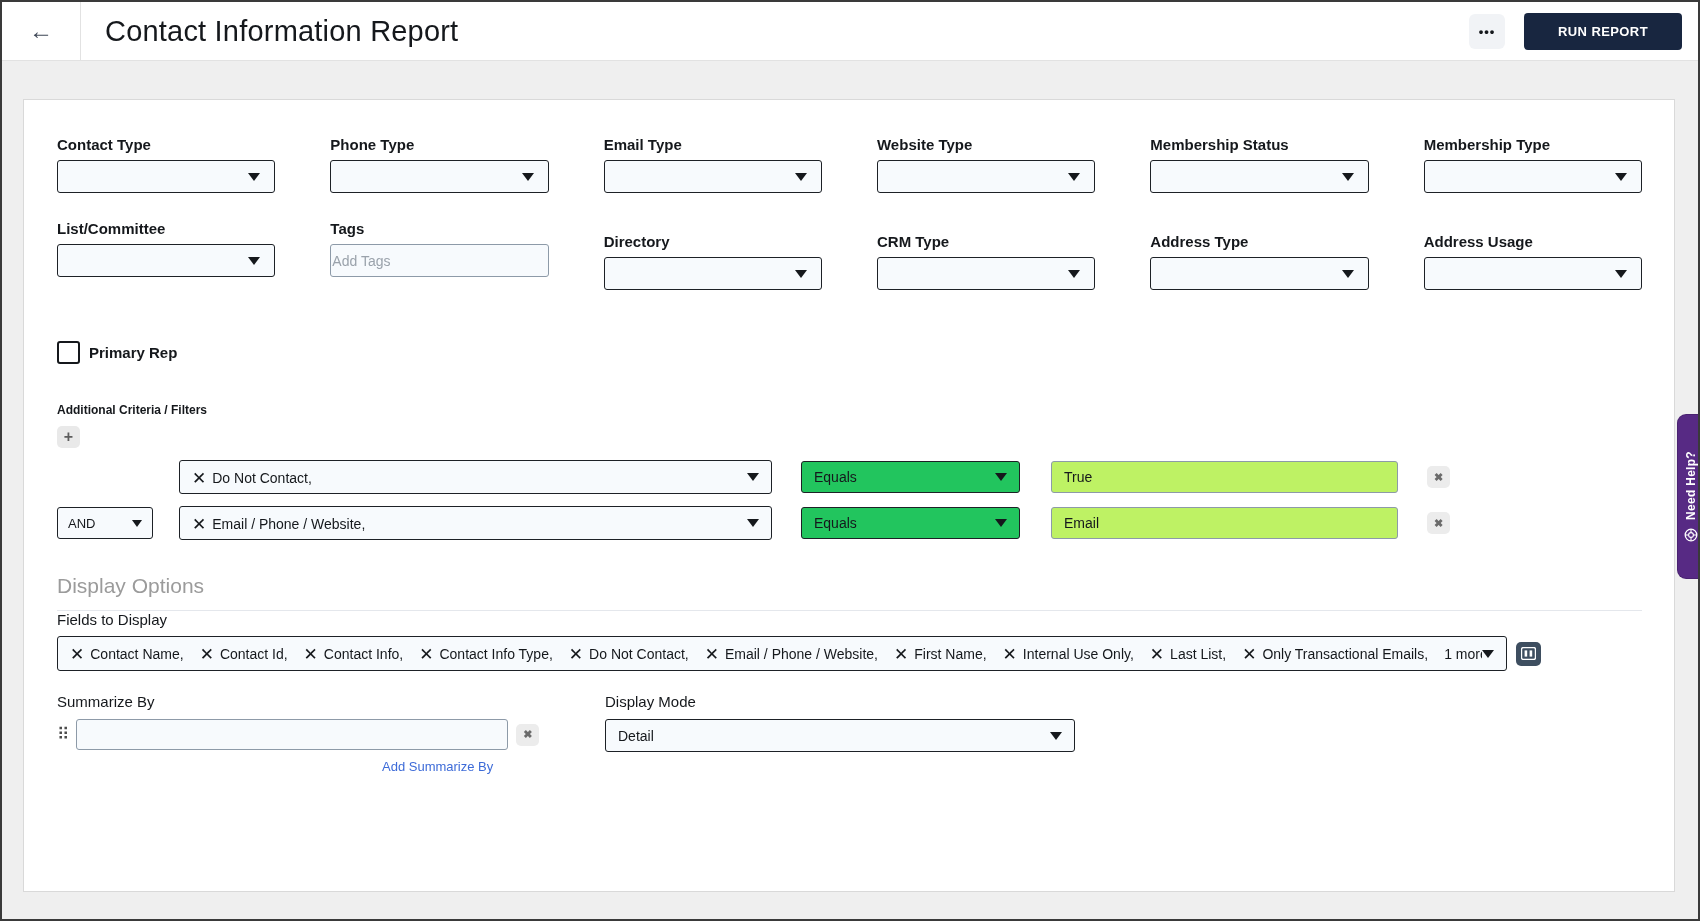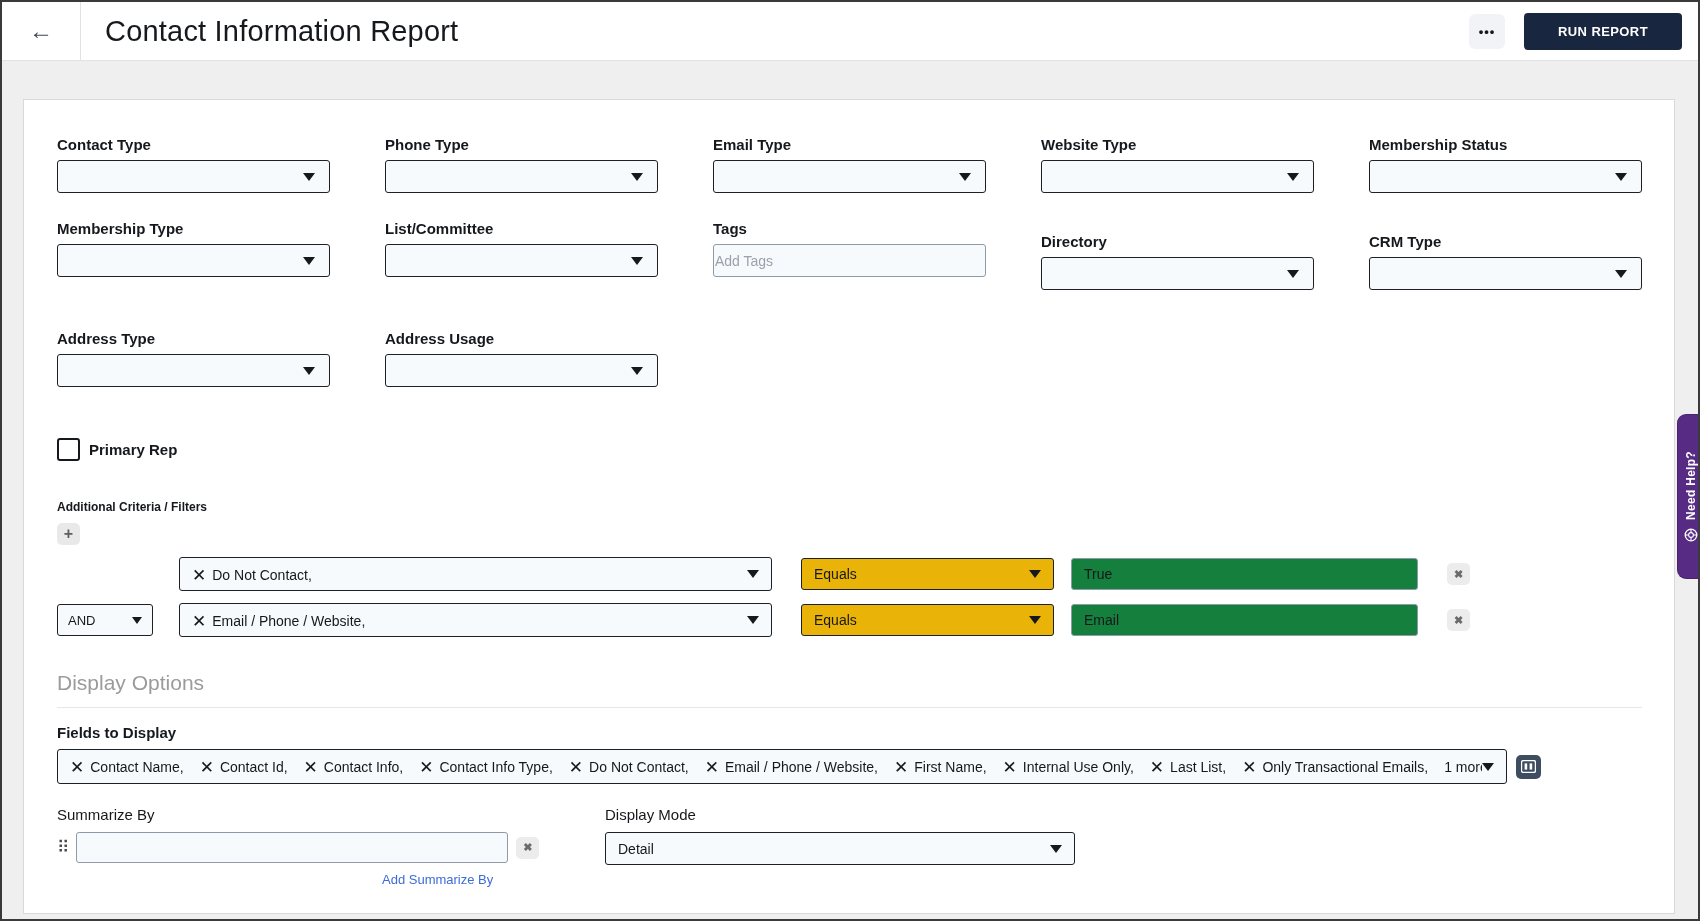--- a/index.html
+++ b/index.html
@@ -13,21 +13,21 @@
   .page-title { font-size:29px; font-weight:400; color:#15181c; margin-left:24px; letter-spacing:.2px; }
   .header-actions { margin-left:auto; display:flex; align-items:center; gap:19px; padding-right:16px; }
   .more-btn { width:36px; height:35px; border:none; border-radius:6px; background:#f1f3f6; color:#15181c; font-size:13px; font-weight:700; letter-spacing:1px; cursor:pointer; }
   .run-btn { height:37px; padding:0 34px; border:none; border-radius:4px; background:#182640; color:#ffffff; font-size:13px; font-weight:700; letter-spacing:.4px; cursor:pointer; font-family:"Liberation Sans",sans-serif; }
 
   
   .page-body { padding:38px 23px 0 21px; }
   .card { background:#ffffff; border:1px solid #d9d9d9; min-height:793px; padding:36px 32px 26px 33px; }
 
   
-  .grid4 { display:grid; grid-template-columns:repeat(5,1fr); column-gap:55px; }
+  .grid4 { display:grid; grid-template-columns:repeat(6,1fr); column-gap:55px; }
   .fld { margin-bottom:27px; }
   .fld.row3 { margin-top:13px; }
   .fld-label { font-size:15px; font-weight:700; color:#15181c; margin-bottom:7px; }
   .select-box { height:33px; background:#f7fafd; border:1px solid #1d2126; border-radius:3px; display:flex; align-items:center; padding:0 14px; cursor:pointer; position:relative; font-size:14px; color:#15181c; }
   .caret { width:0; height:0; border-left:6px solid transparent; border-right:6px solid transparent; border-top:8px solid #15181c; margin-left:auto; }
   .text-input { width:100%; height:33px; background:#f7fafd; border:1px solid #8d9aa8; border-radius:3px; padding:0 1px; font-size:14px; color:#15181c; font-family:"Liberation Sans",sans-serif; }
   .text-input::placeholder { color:#9aa2ab; }
 
   
   .checkbox-row { display:flex; align-items:center; gap:9px; margin-top:24px; }
@@ -37,27 +37,27 @@
   
   .criteria-title { font-size:12px; font-weight:700; color:#15181c; margin-top:39px; }
   .plus-btn { width:23px; height:22px; margin-top:9px; border:none; border-radius:5px; background:#e9e9e9; color:#5d5d5d; font-size:16px; font-weight:700; line-height:1; cursor:pointer; display:flex; align-items:center; justify-content:center; }
   .crit-row { display:flex; align-items:center; margin-top:12px; }
   .conj-slot { width:122px; flex:0 0 122px; }
   .conj-select { width:96px; height:32px; background:#f7fafd; border:1px solid #1d2126; border-radius:3px; display:flex; align-items:center; padding:12px 10px; font-size:13px; color:#15181c; cursor:pointer; }
   .conj-select .caret { border-left-width:5px; border-right-width:5px; border-top-width:7px; }
   .crit-field { width:593px; height:34px; background:#f7fafd; border:1px solid #1d2126; border-radius:3px; display:flex; align-items:center; padding:0 12px; cursor:pointer; }
   .chip { display:inline-flex; align-items:baseline; font-size:14px; color:#15181c; white-space:nowrap; }
   .chip-x { font-size:17px; font-weight:400; color:#15181c; margin-right:6px; cursor:pointer; position:relative; top:1px; }
-  .crit-op { width:253px; height:32px; margin-left:29px; background:#eab308; border:1px solid #1d2126; border-radius:3px; display:flex; align-items:center; padding:12px 12px; font-size:14px; color:#15181c; cursor:pointer; }
-  .crit-val { width:347px; height:32px; margin-left:17px; background:#15803d; border:1px solid #8d9aa8; border-radius:3px; padding:0 12px; font-size:14px; color:#15181c; font-family:"Liberation Sans",sans-serif; }
+  .crit-op { width:219px; height:32px; margin-left:29px; background:#22c55e; border:1px solid #1d2126; border-radius:3px; display:flex; align-items:center; padding:12px 12px; font-size:14px; color:#15181c; cursor:pointer; }
+  .crit-val { width:347px; height:32px; margin-left:31px; background:#bef264; border:1px solid #8d9aa8; border-radius:3px; padding:0 12px; font-size:14px; color:#15181c; font-family:"Liberation Sans",sans-serif; }
   .xsq-btn { width:23px; height:22px; margin-left:29px; border:none; border-radius:5px; background:#ececec; color:#6b6b6b; font-size:11px; font-weight:700; cursor:pointer; display:flex; align-items:center; justify-content:center; }
 
   
   .do-heading { margin-top:34px; font-size:21px; font-weight:400; color:#9b9b9b; padding-bottom:12px; border-bottom:1px solid #e4e7ec; }
-  .ftd-label { margin-top:16px; font-size:15px; font-weight:700; color:#15181c; margin-bottom:8px; }
+  .ftd-label { font-size:15px; font-weight:400; color:#15181c; margin-bottom:8px; }
   .ftd-row { display:flex; align-items:center; gap:9px; }
   .multiselect { flex:0 0 1450px; height:35px; background:#f7fafd; border:1px solid #1d2126; border-radius:3px; display:flex; align-items:center; padding:0 12px; overflow:hidden; cursor:pointer; }
   .multiselect .chips { display:flex; align-items:baseline; gap:16px; white-space:nowrap; overflow:hidden; flex:1; }
   .more-count { font-size:14px; color:#15181c; white-space:nowrap; }
   .cols-btn { width:25px; height:24px; border:none; border-radius:5px; background:#3e4e60; cursor:pointer; display:flex; align-items:center; justify-content:center; }
 
   .bottom-row { display:flex; margin-top:22px; }
   .summ-col { width:548px; }
   .summ-label { font-size:15px; font-weight:400; color:#15181c; margin-bottom:9px; }
   .summ-line { display:flex; align-items:center; }

